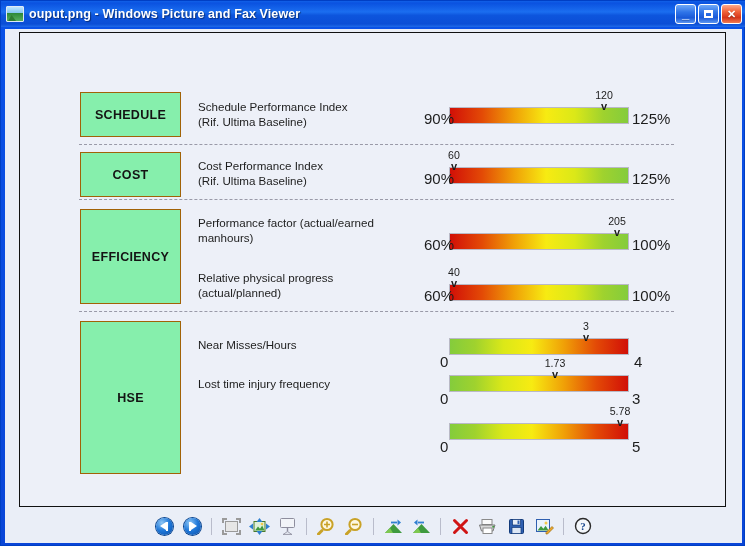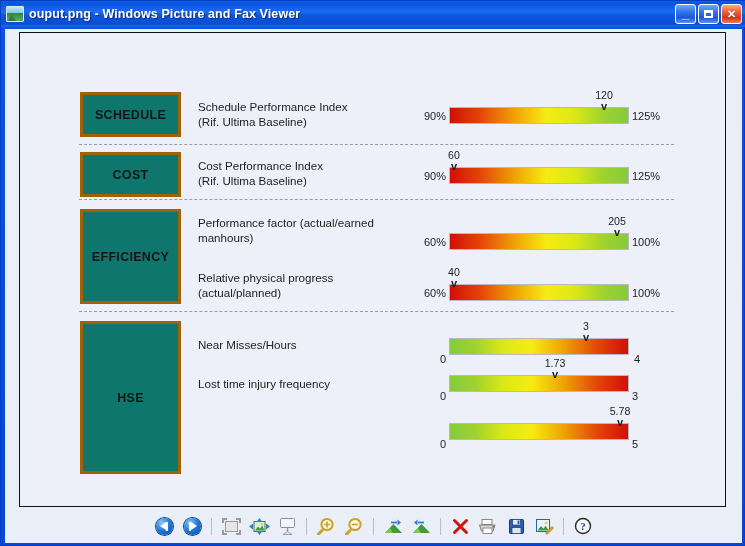--- a/index.html
+++ b/index.html
@@ -53,33 +53,33 @@
     background:#eaeef7;box-sizing:border-box;
   }
   #image-area{
     position:absolute;left:14px;top:3px;width:707px;height:475px;
     background:#edf0f8;border:1.3px solid #111;box-sizing:border-box;overflow:hidden;
   }
   
   .divider{position:absolute;left:59px;width:595px;height:0;
     border-top:1px dashed #9a9aa8;}
   .catbox{
-    position:absolute;background:#0f766e;border:3px solid #a16207;
+    position:absolute;background:#86efac;border:1px solid #a16207;
     box-sizing:border-box;display:flex;align-items:center;justify-content:center;
     color:#141414;font-size:12.5px;font-weight:bold;letter-spacing:.3px;
   }
   .rowlabel{
     position:absolute;color:#1d1d1d;font-size:11.6px;line-height:14.5px;
     white-space:pre-line;
   }
   .gauge{position:absolute;height:17px;box-sizing:border-box;
     border:1px solid #b9b9c6;}
   .gauge.fwd{background:linear-gradient(90deg,#d10f07 0%,#e34a06 18%,#f0a007 36%,#f7eb12 54%,#dbe818 70%,#9fd22e 86%,#84cc3c 100%);}
   .gauge.rev{background:linear-gradient(90deg,#84cc3c 0%,#9fd22e 14%,#dbe818 30%,#f7eb12 46%,#f0a007 64%,#e34a06 82%,#d10f07 100%);}
-  .gmin,.gmax{position:absolute;font-size:11px;color:#1d1d1d;}
+  .gmin,.gmax{position:absolute;font-size:15px;color:#1d1d1d;}
   .marker{position:absolute;text-align:center;color:#1d1d1d;
     font-size:10.6px;line-height:11px;transform:translateX(-50%);white-space:nowrap;}
   .marker .car{display:block;font-size:11px;font-weight:bold;line-height:10px;margin-top:0px;}
   
   #toolbar{
     position:absolute;left:0;top:480px;width:737px;height:34px;
     display:flex;align-items:center;justify-content:center;gap:0px;
   }
   .tb{width:22px;height:22px;margin:0 3px;position:relative;
     display:flex;align-items:center;justify-content:center;}

